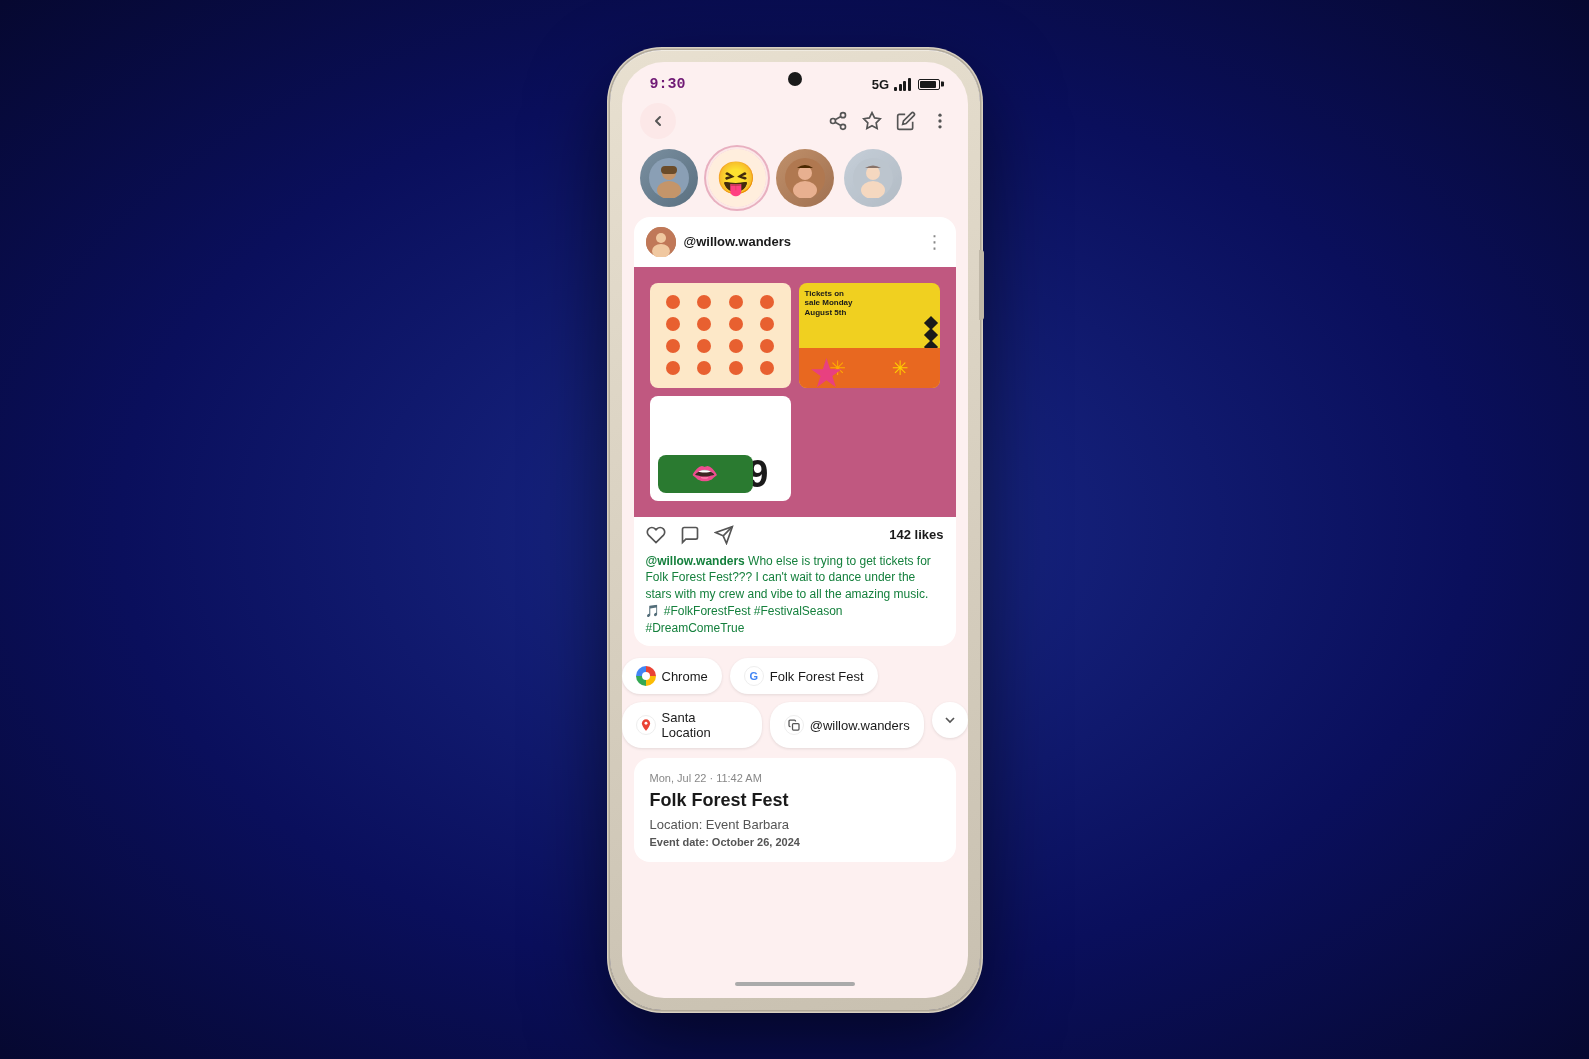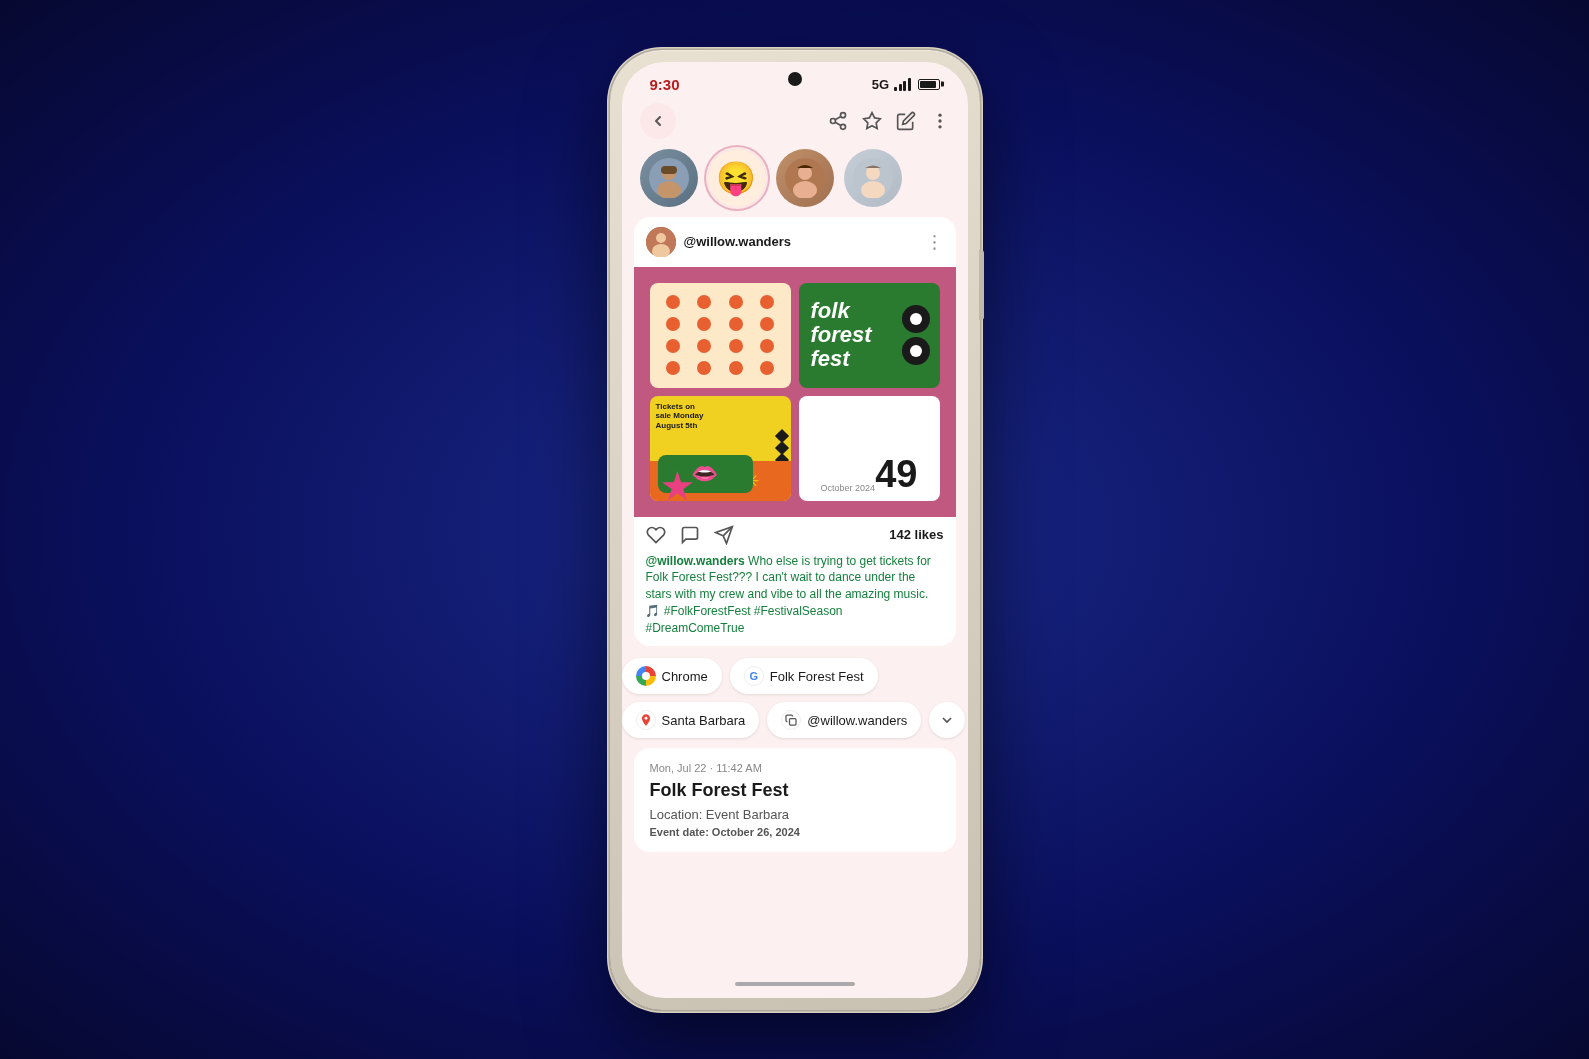--- a/index.html
+++ b/index.html
@@ -62,21 +62,22 @@
       display: flex;
       align-items: center;
       justify-content: space-between;
       padding: 14px 28px 6px;
       flex-shrink: 0;
     }
 
     .status-time {
       font-size: 15px;
       font-weight: 600;
-      color: #b91c1c;
+      color: #701a75;
+      font-family: Liberation Mono, monospace;
     }
 
     .status-right {
       display: flex;
       align-items: center;
       gap: 5px;
     }
 
     .status-5g {
       font-size: 13px;
@@ -724,35 +725,20 @@
                 <div class="poster-dot"></div>
                 <div class="poster-dot"></div>
                 <div class="poster-dot"></div>
               <div class="poster-dot"></div>
                 <div class="poster-dot"></div>
                 <div class="poster-dot"></div>
                 <div class="poster-dot"></div>
             </div>
           </div>
 
-          <div class="poster-top-right">
-            <div class="poster-title">
-              <span>folk</span><br>
-              <span>forest</span><br>
-              <span>fest</span>
-            </div>
-            <div class="poster-eye-row">
-              <div class="poster-eye">
-                <div class="poster-eye-inner"></div>
-              </div>
-              <div class="poster-eye">
-                <div class="poster-eye-inner"></div>
-              </div>
-            </div>
-          </div>
 
           <div class="poster-bottom-left">
             <div class="poster-tickets-text" style="white-space:pre-line;">Tickets on
 sale Monday
 August 5th</div>
             <div class="poster-star">★</div>
             <div class="poster-diamonds">
               <div class="poster-diamond"></div>
               <div class="poster-diamond"></div>
               <div class="poster-diamond"></div>
@@ -814,21 +800,21 @@
         </div>
       </div>
       <div class="chips-row">
         <div class="chip">
           <div class="chip-icon maps-icon">
             <svg width="14" height="14" viewBox="0 0 24 24" fill="none">
               <path d="M12 2C8.13 2 5 5.13 5 9c0 5.25 7 13 7 13s7-7.75 7-13c0-3.87-3.13-7-7-7z" fill="#ea4335"></path>
               <circle cx="12" cy="9" r="2.5" fill="white"></circle>
             </svg>
           </div>
-          <span>Santa Barbara</span>
+          <span>Santa Location</span>
         </div>
         <div class="chip">
           <div class="chip-icon copy-icon">
             <svg width="12" height="12" viewBox="0 0 24 24" fill="none" stroke="#555" stroke-width="2.5">
               <rect x="9" y="9" width="13" height="13" rx="2"></rect>
                 <path d="M5 15H4a2 2 0 0 1-2-2V4a2 2 0 0 1 2-2h9a2 2 0 0 1 2 2v1"></path>
             </svg>
           </div>
           <span>@willow.wanders</span>
         </div>

